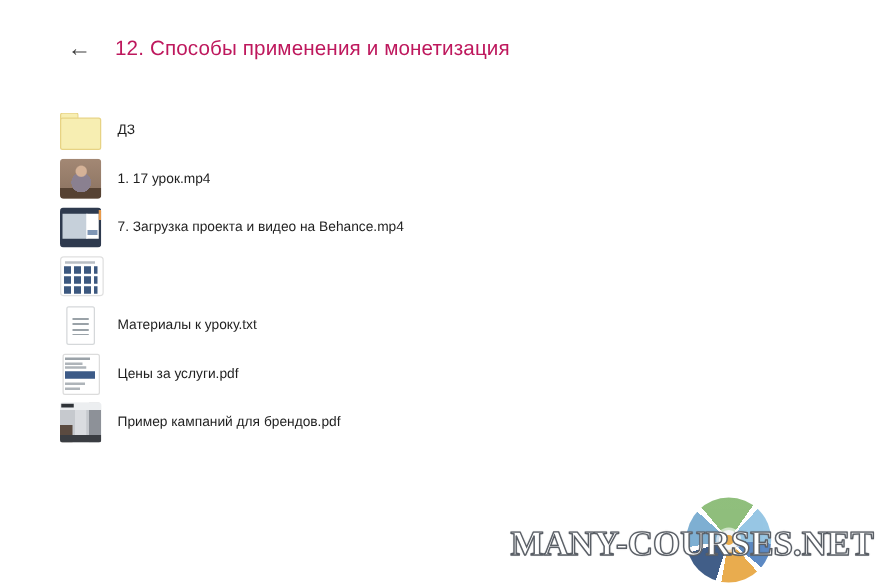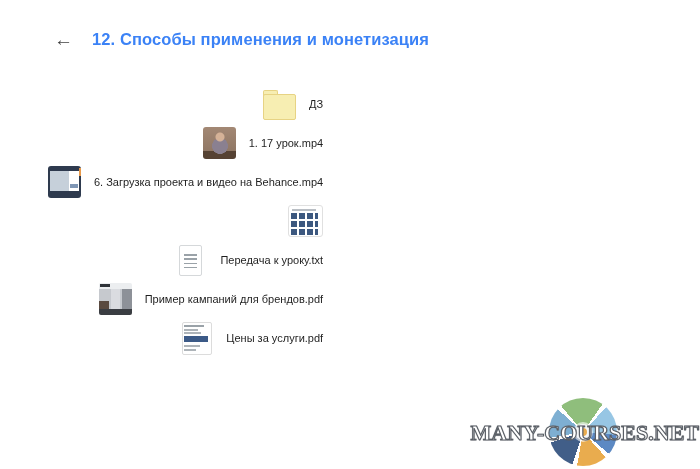--- a/index.html
+++ b/index.html
@@ -9,26 +9,26 @@
     font-family:"Liberation Sans","DejaVu Sans",sans-serif;
   }
   
   .back-btn{
     position:absolute;left:54px;top:30px;
     font-size:19px;line-height:20px;color:#3f3f3f;cursor:pointer;
     user-select:none;
   }
   .page-title{
     position:absolute;left:92px;top:30px;
-    font-size:16.5px;font-weight:700;color:#3b82f6;letter-spacing:.1px;
+    font-size:16.5px;font-weight:400;color:#be185d;letter-spacing:.1px;
   }
   
   .file-list{
     position:absolute;left:48px;top:88px;
-    display:flex;flex-direction:column;gap:7px;align-items:flex-end;
+    display:flex;flex-direction:column;gap:7px;
   }
   .file-row{
     display:flex;align-items:center;height:32px;cursor:pointer;
   }
   .file-label{
     font-size:11px;color:#1f1f1f;margin-left:13px;white-space:nowrap;
   }
   .thumb{
     position:relative;width:33px;height:32px;flex:0 0 33px;
     border-radius:3px;overflow:hidden;background-repeat:no-repeat;
@@ -143,21 +143,21 @@
     content:"";position:absolute;left:26px;top:26px;width:16px;height:16px;
     border-radius:50%;background:#f5f7f9;box-shadow:0 0 0 2px rgba(255,255,255,.6);
   }
   .wm-logo::after{
     content:"";position:absolute;left:30px;top:30px;width:8px;height:8px;
     border-radius:50%;background:#e8a63f;
   }
   .wm-text{
     position:absolute;right:1px;top:420px;z-index:2;
     font-family:"Liberation Serif","DejaVu Serif",serif;
-    font-weight:700;font-size:22px;letter-spacing:0;
+    font-weight:700;font-size:28px;letter-spacing:0;
     color:#ffffff;
     -webkit-text-stroke:1.1px #5a5f66;
     text-shadow:0 0 1px #5a5f66,0 0 1px #5a5f66;
     white-space:nowrap;
   }
 </style>
 </head>
 <body>
 
 <header>
@@ -169,33 +169,33 @@
     <div class="file-row">
     <span class="thumb thumb-folder"></span>
     <span class="file-label">ДЗ</span>
   </div>
     <div class="file-row">
     <span class="thumb thumb-video-lesson"></span>
     <span class="file-label">1. 17 урок.mp4</span>
   </div>
     <div class="file-row">
     <span class="thumb thumb-video-behance"></span>
-    <span class="file-label">6. Загрузка проекта и видео на Behance.mp4</span>
+    <span class="file-label">7. Загрузка проекта и видео на Behance.mp4</span>
   </div>
     <div class="file-row">
     <span class="thumb thumb-image-calendar"></span>
   </div>
     <div class="file-row">
     <span class="thumb thumb-text-doc"></span>
-    <span class="file-label">Передача к уроку.txt</span>
+    <span class="file-label">Материалы к уроку.txt</span>
+  </div>
+    <div class="file-row">
+    <span class="thumb thumb-pdf-prices"></span>
+    <span class="file-label">Цены за услуги.pdf</span>
   </div>
     <div class="file-row">
     <span class="thumb thumb-pdf-brands"></span>
     <span class="file-label">Пример кампаний для брендов.pdf</span>
   </div>
-    <div class="file-row">
-    <span class="thumb thumb-pdf-prices"></span>
-    <span class="file-label">Цены за услуги.pdf</span>
-  </div>
   </div>
 
 <div class="wm-logo"></div>
 <div class="wm-text">MANY-COURSES.NET</div>
 
 </body></html>

